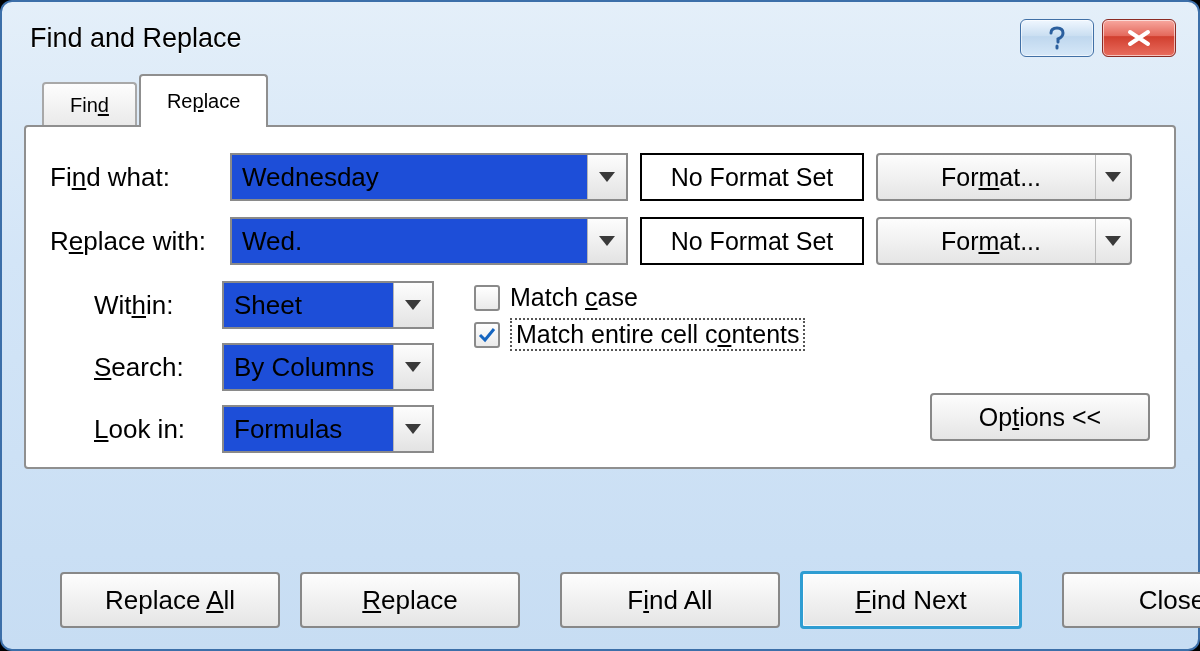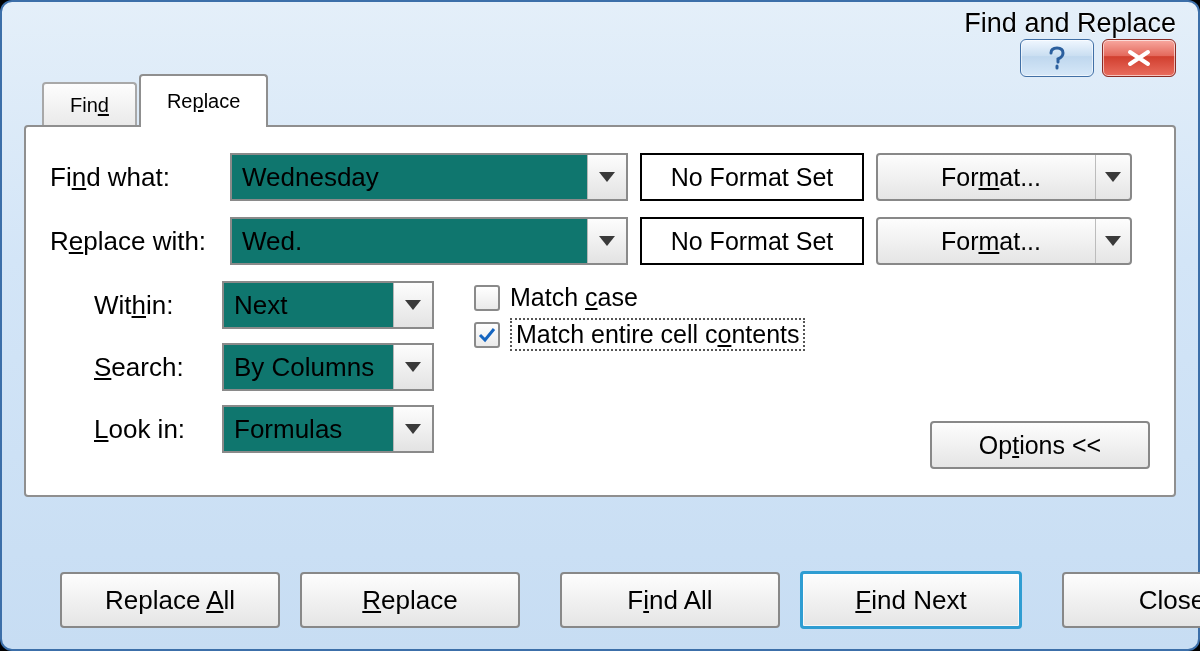--- a/index.html
+++ b/index.html
@@ -9,21 +9,21 @@
   .window{
     position:absolute;inset:0;
     background:linear-gradient(to bottom,#e4eff9 0%,#d3e5f7 40%,#c7ddf3 100%);
     border-radius:12px;
     border:2px solid #3c6fa9;
     box-sizing:border-box;
     padding:28px 22px 22px 22px;
   }
   .titlebar{
     position:absolute;top:6px;left:28px;right:22px;height:60px;
-    display:flex;align-items:flex-end;justify-content:space-between;flex-direction:column;
+    display:flex;align-items:center;justify-content:space-between;
   }
   .title-text{font-size:27px;text-shadow:0 1px 0 #fff;}
   .title-buttons{display:flex;gap:8px;}
   .title-btn{
     width:72px;height:36px;border-radius:6px;
     display:flex;align-items:center;justify-content:center;
     border:1px solid #4170a6;
     background:linear-gradient(to bottom,#f0f7ff,#c9def1 45%,#bfd7ee 46%,#d6e8f8);
     box-shadow:inset 0 0 0 1px rgba(255,255,255,.6);
     cursor:default;
@@ -52,28 +52,28 @@
     background:#fff;
     border-color:#8f8f8f;
     padding-top:14px;padding-bottom:14px;
     margin-left:-2px;
     z-index:2;
   }
   .panel{
     border:2px solid #8f8f8f;
     background:#fff;border-radius:4px;
     margin-top:-2px;
-    padding:26px 24px 42px 24px;
+    padding:26px 24px 14px 24px;
     position:relative;z-index:1;
   }
   .row{display:flex;align-items:center;margin-bottom:16px;gap:12px;}
   .label{font-size:26px;min-width:168px;}
   .combo{
     display:flex;align-items:center;height:44px;
-    border:2px solid #8a8a8a;background:#0f766e;
+    border:2px solid #8a8a8a;background:#1d4ed8;
   }
   .combo-text{flex:1;padding:0 10px;font-size:26px;white-space:nowrap;overflow:hidden;}
   .combo-btn{
     width:38px;height:100%;
     border-left:1px solid #b6b6b6;
     background:linear-gradient(to bottom,#fdfdfd,#e3e3e3);
     display:flex;align-items:center;justify-content:center;
     cursor:default;
   }
   .tri{width:0;height:0;border-left:8px solid transparent;border-right:8px solid transparent;border-top:10px solid #3a3a3a;}
@@ -205,21 +205,21 @@
         </div>
       </div>
 
       <div class="lower">
         <div class="lowerL">
           <div class="row">
             <div class="label">
               Wit<span class="u">h</span>in:
             </div>
             <div class="combo">
-              <div class="combo-text">Next</div>
+              <div class="combo-text">Sheet</div>
               <div class="combo-btn">
                   <div class="tri"></div>
                 </div>
             </div>
           </div>
           <div class="row">
             <div class="label">
               <span class="u">S</span>earch:
             </div>
             <div class="combo">

